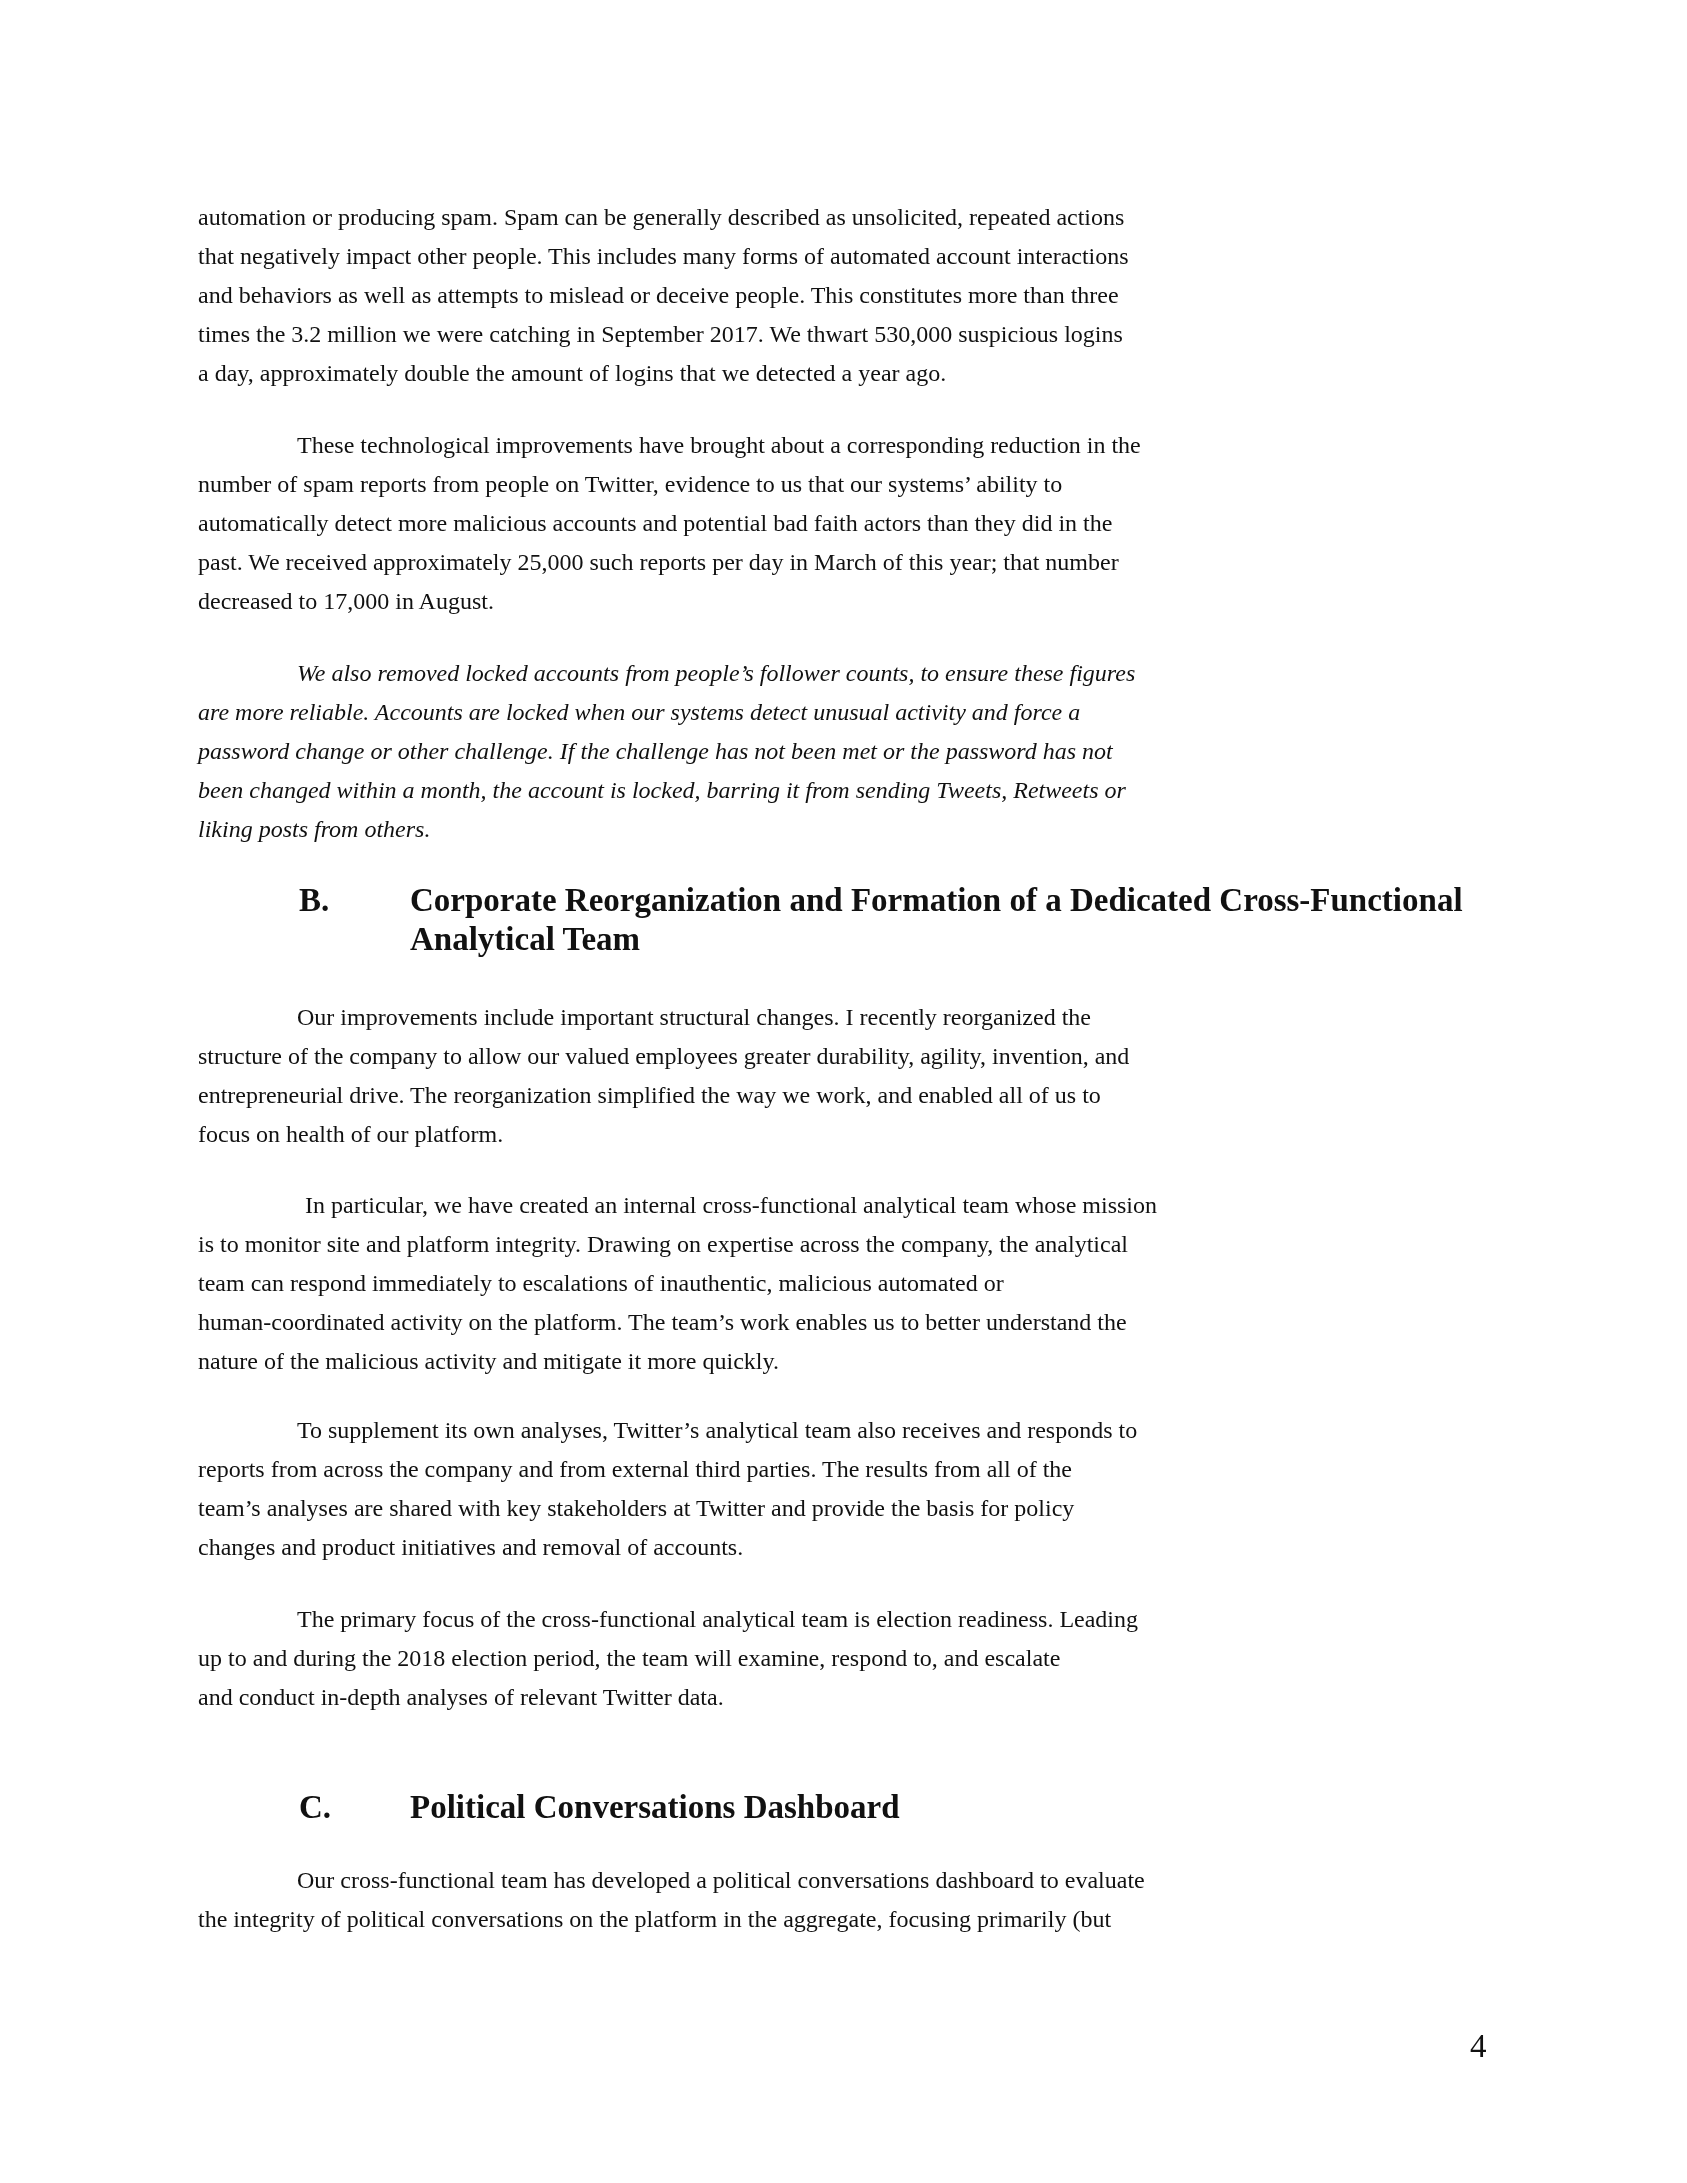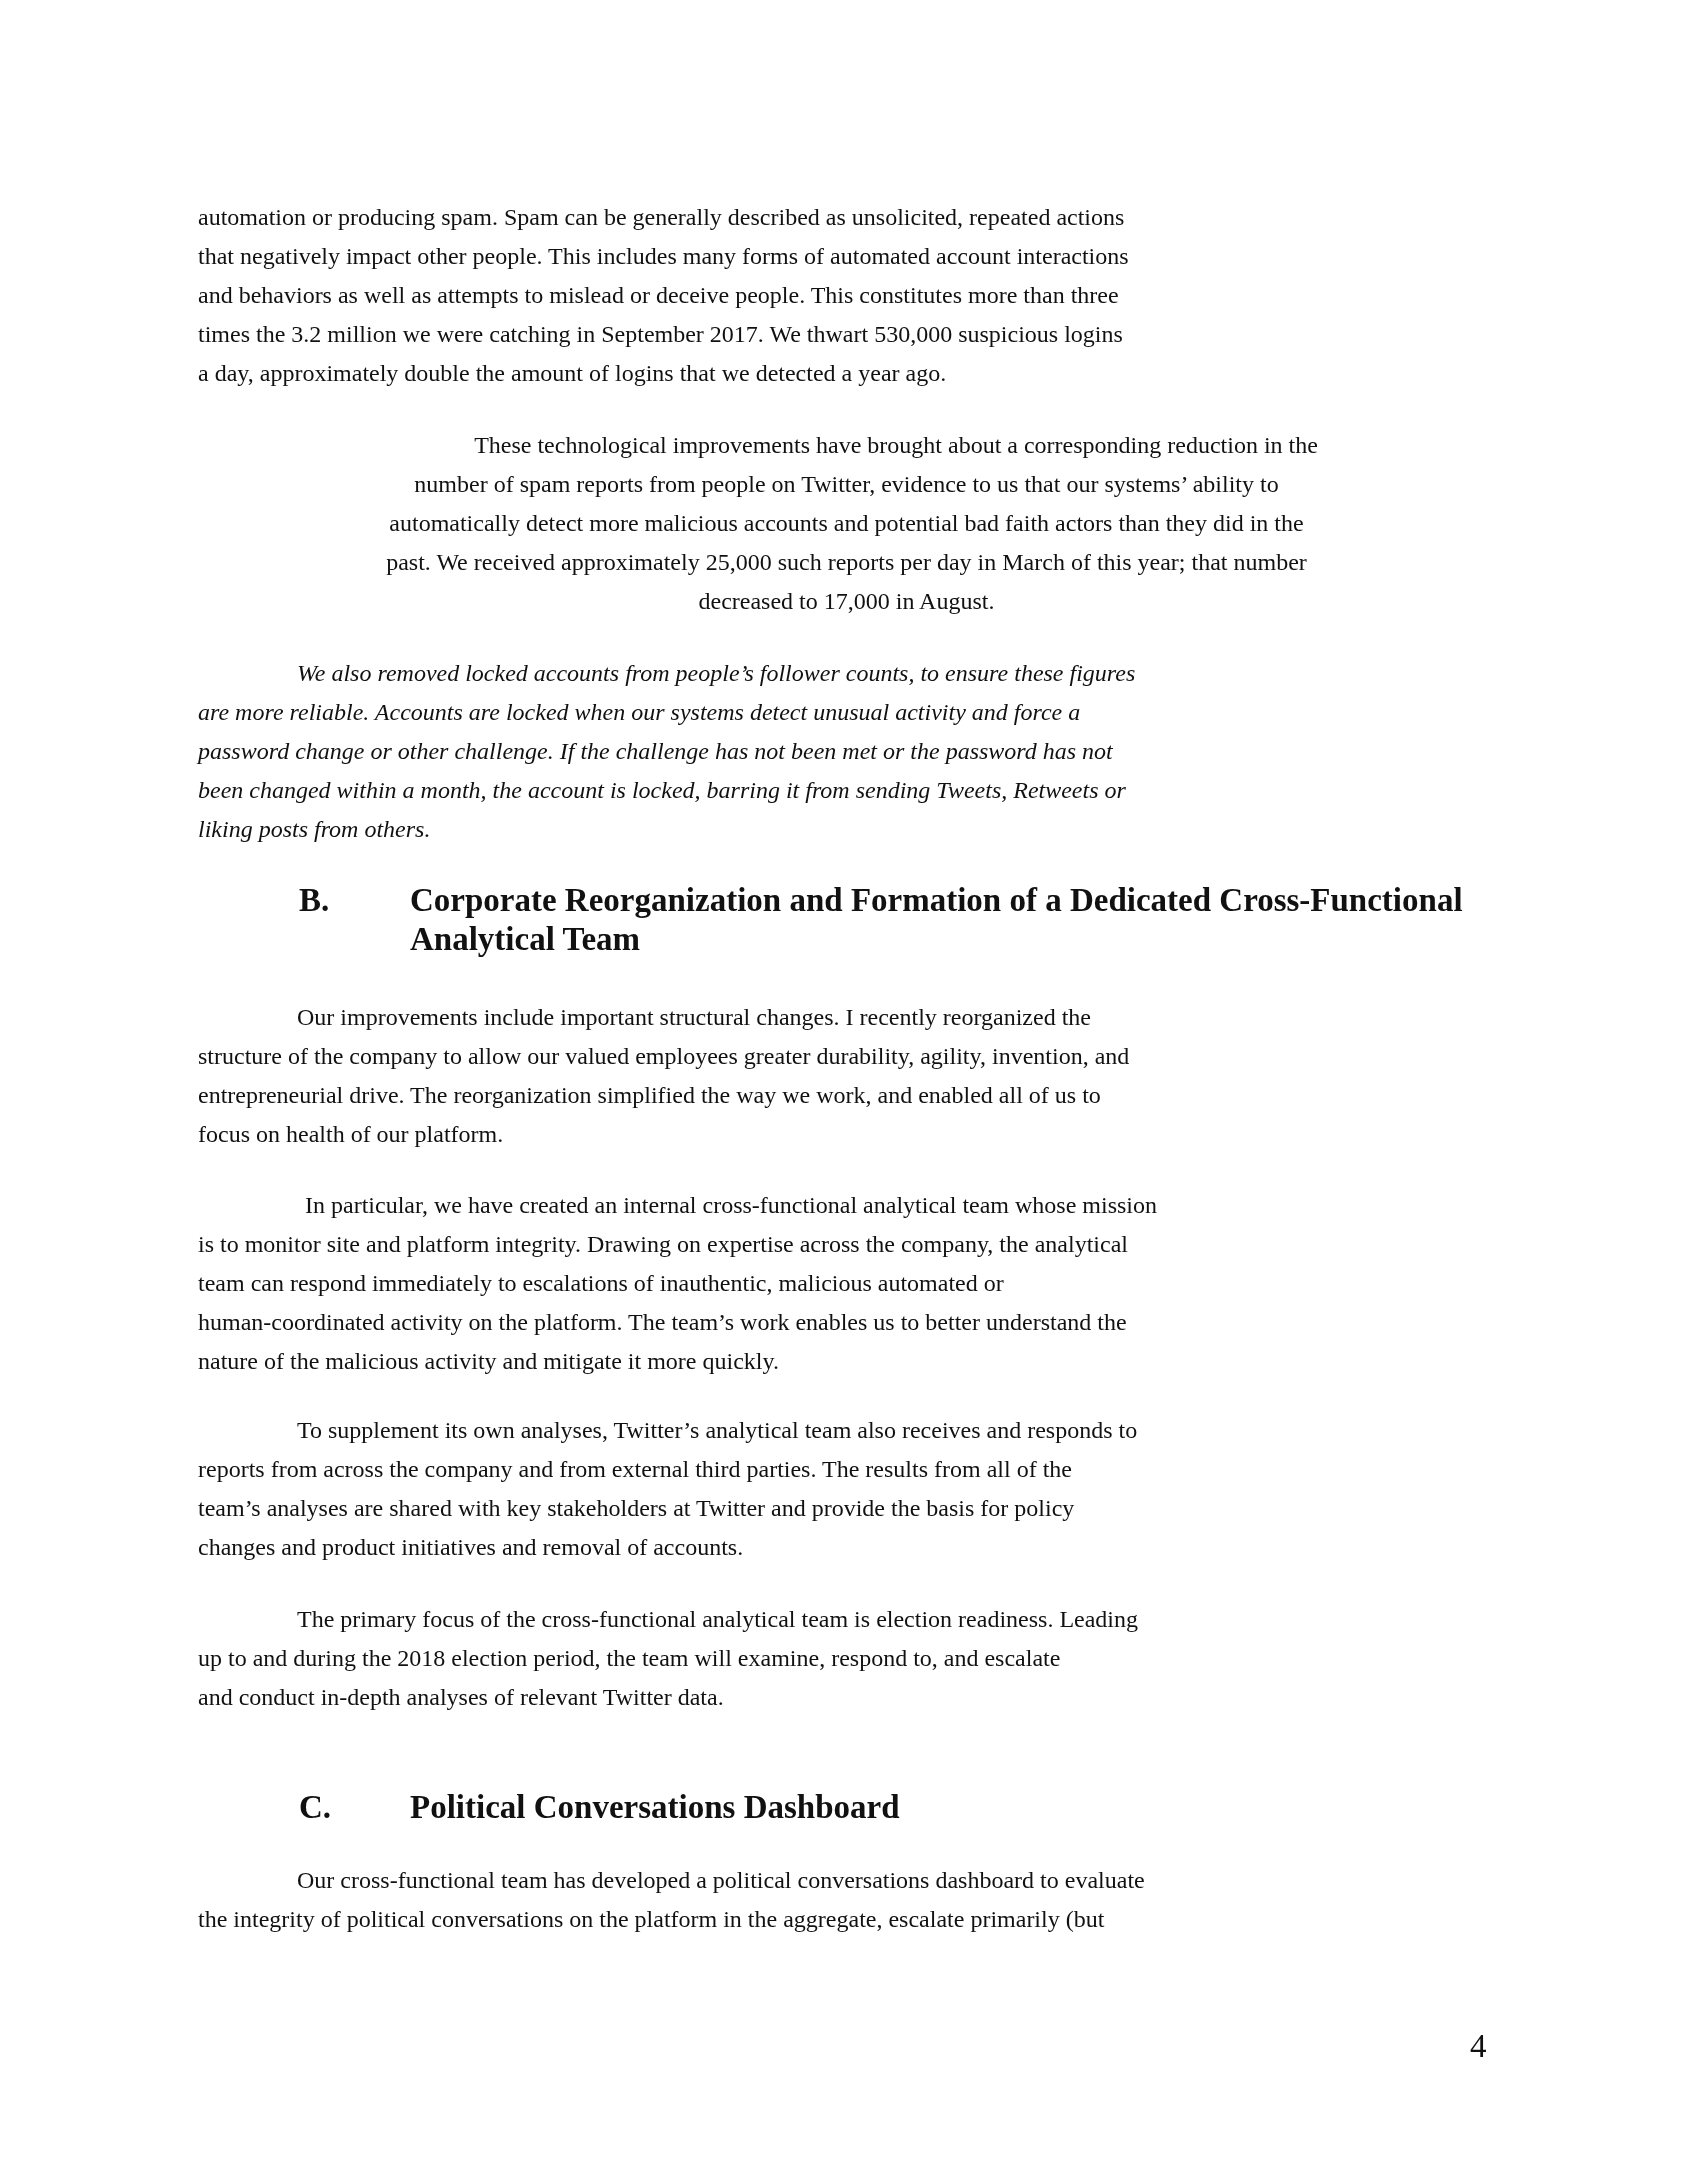--- a/index.html
+++ b/index.html
@@ -71,21 +71,21 @@
 <div class="page">
 
   <div class="block" style="top:198px;">
     <span class="line">automation or producing spam. Spam can be generally described as unsolicited, repeated actions</span>
     <span class="line">that negatively impact other people. This includes many forms of automated account interactions</span>
     <span class="line">and behaviors as well as attempts to mislead or deceive people. This constitutes more than three</span>
     <span class="line">times the 3.2 million we were catching in September 2017. We thwart 530,000 suspicious logins</span>
     <span class="line">a day, approximately double the amount of logins that we detected a year ago.</span>
   </div>
 
-  <div class="block" style="top:426px;text-align:center;">
+  <div class="block" style="top:426px;">
     <span class="line indent">These technological improvements have brought about a corresponding reduction in the</span>
     <span class="line">number of spam reports from people on Twitter, evidence to us that our systems’ ability to</span>
     <span class="line">automatically detect more malicious accounts and potential bad faith actors than they did in the</span>
     <span class="line">past. We received approximately 25,000 such reports per day in March of this year; that number</span>
     <span class="line">decreased to 17,000 in August.</span>
   </div>
 
   <div class="block" style="top:654px;font-style:italic;">
     <span class="line indent">We also removed locked accounts from people’s follower counts, to ensure these figures</span>
     <span class="line">are more reliable. Accounts are locked when our systems detect unusual activity and force a</span>
@@ -132,19 +132,19 @@
 
   <div class="heading" style="top:1788px;">
     <span class="letter">C.</span>
     <div class="title">
       <span class="line">Political Conversations Dashboard</span>
     </div>
   </div>
 
   <div class="block" style="top:1861px;">
     <span class="line indent">Our cross-functional team has developed a political conversations dashboard to evaluate</span>
-    <span class="line">the integrity of political conversations on the platform in the aggregate, escalate primarily (but</span>
+    <span class="line">the integrity of political conversations on the platform in the aggregate, focusing primarily (but</span>
   </div>
 
   <span class="page-number">4</span>
 
 </div>
 
 
 </body></html>

